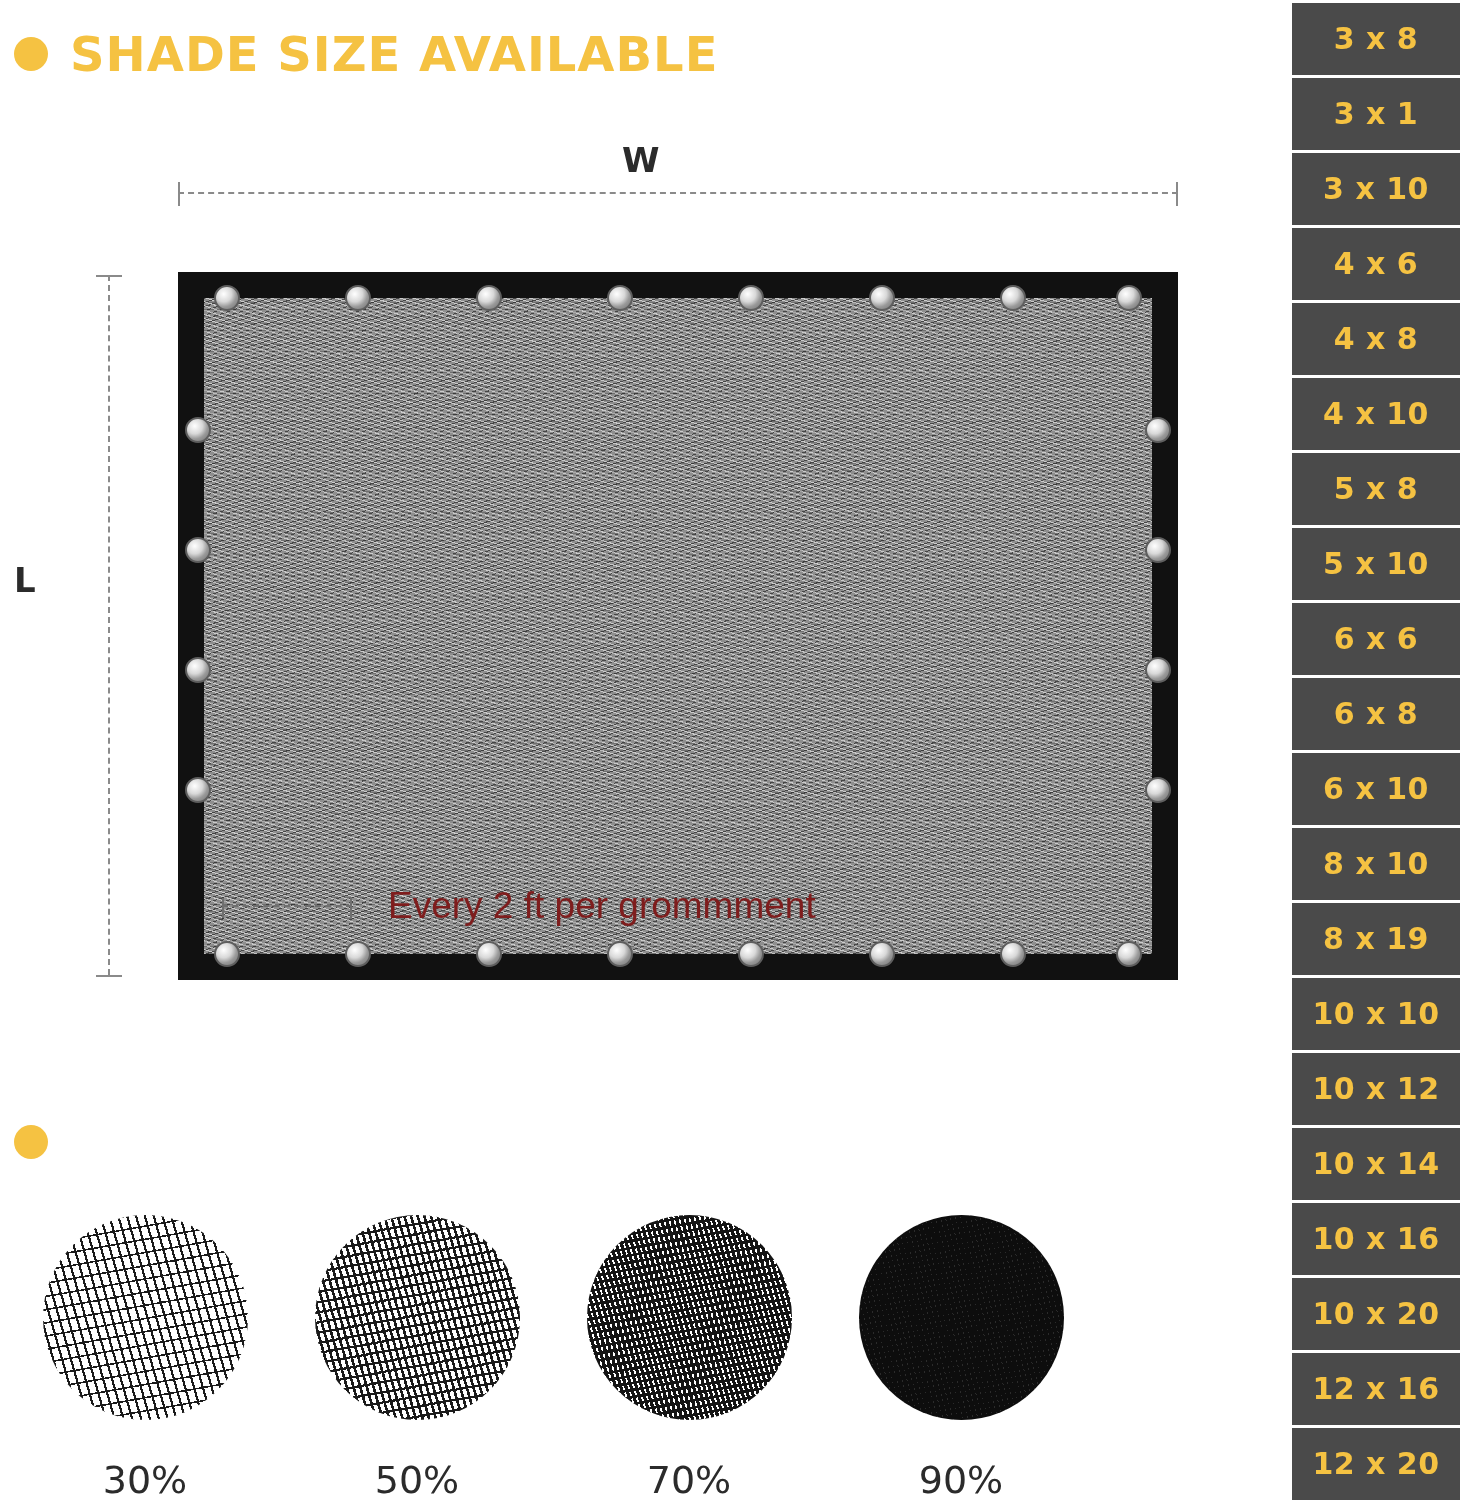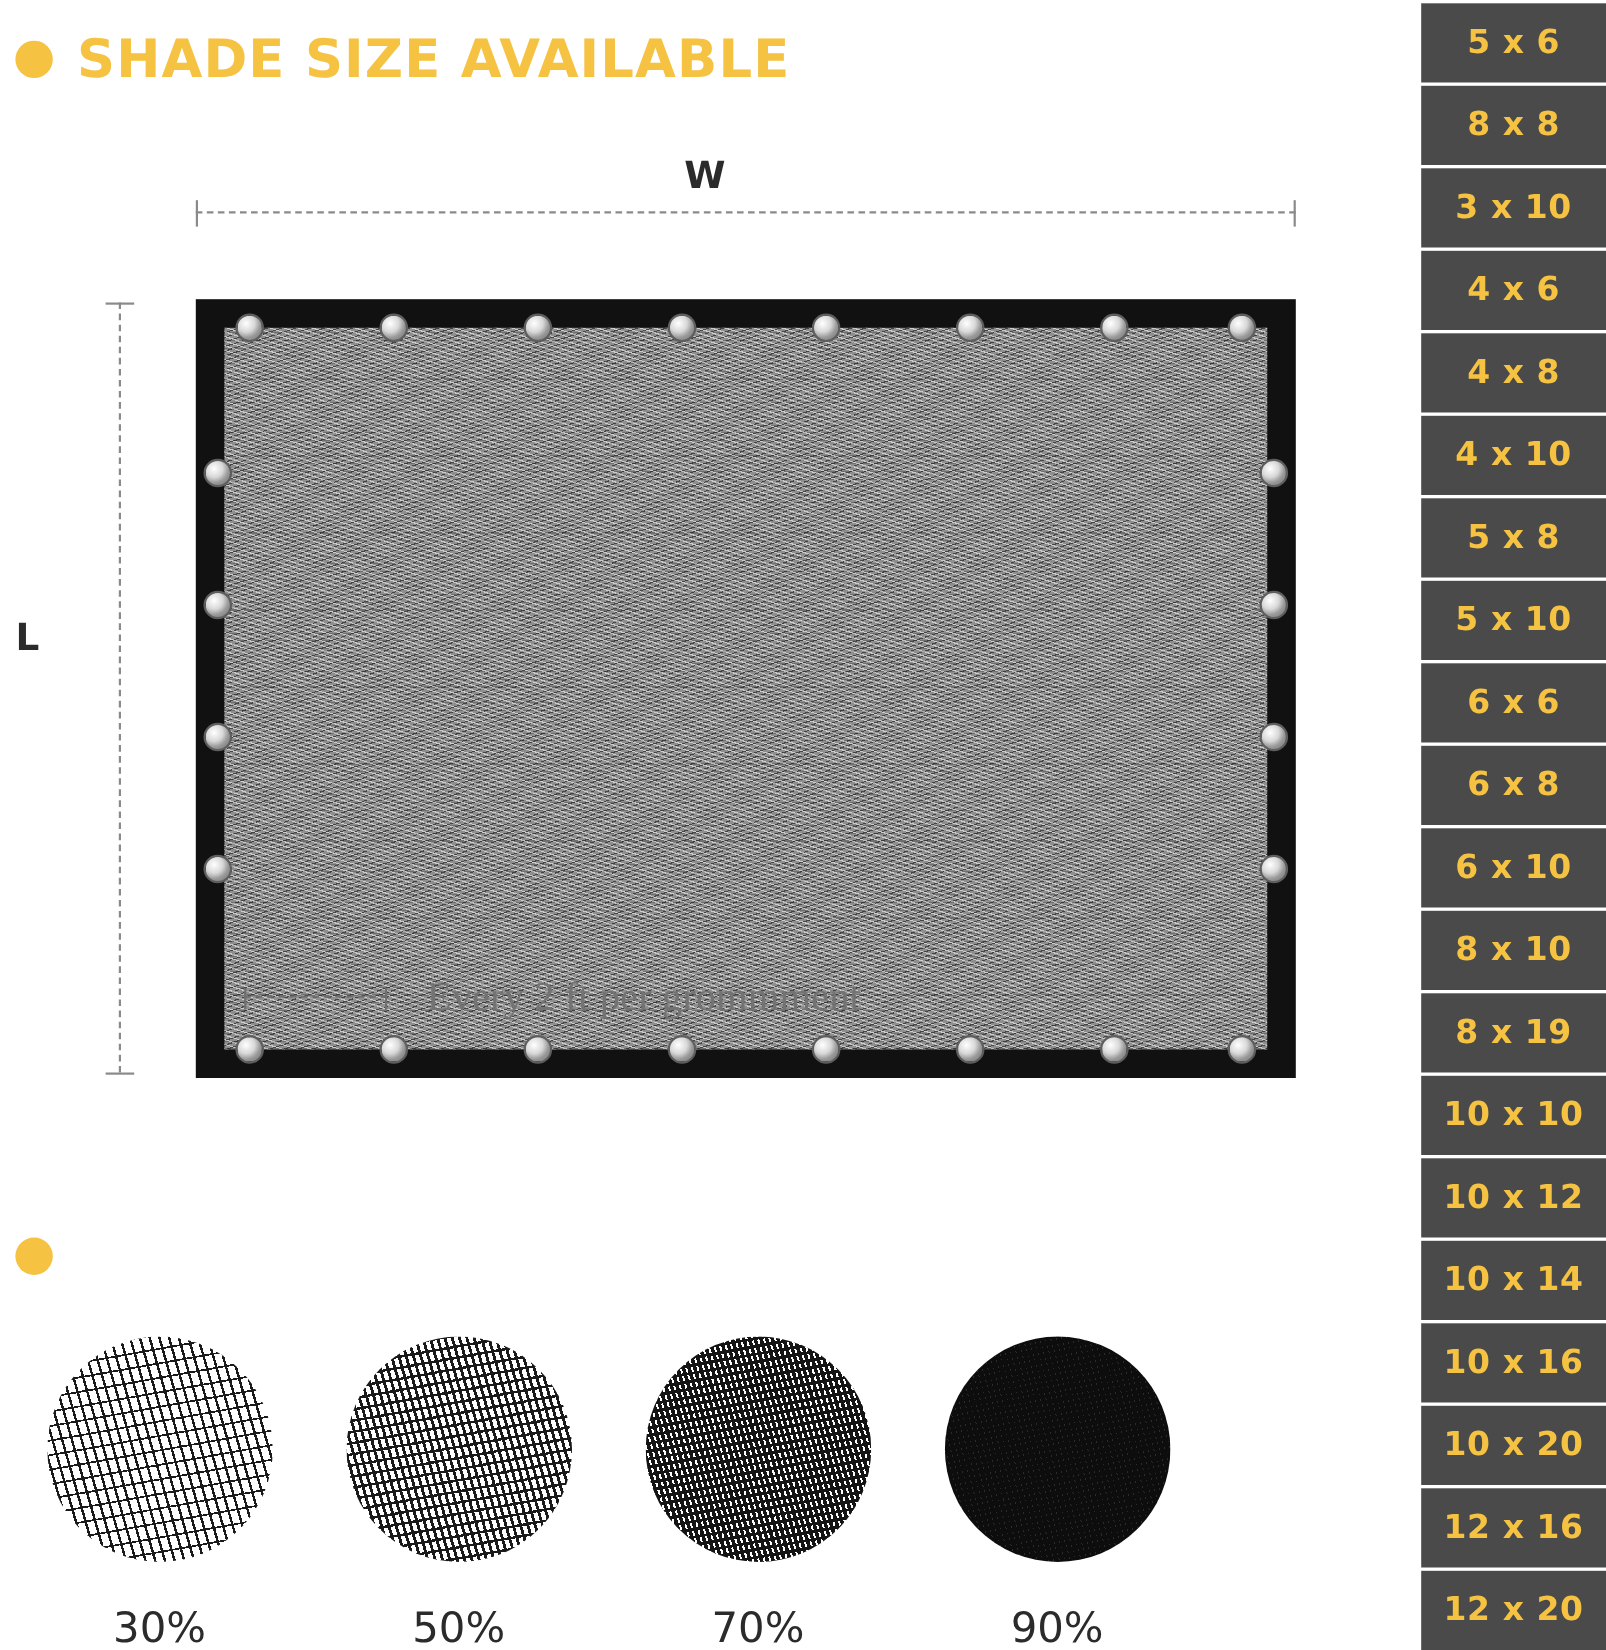--- a/index.html
+++ b/index.html
@@ -195,22 +195,22 @@
     position: absolute;
     top: -9px;
     width: 2px;
     height: 20px;
     background: #6f6f6f;
   }
   .grommet-gap::before { left: 0; }
   .grommet-gap::after { right: 0; }
   .grommet-note-text {
     font-size: 37px;
-    color: #737373;
-    font-family: Liberation Serif, serif;
+    color: #7f1d1d;
+    font-family: Liberation Sans, sans-serif;
   }
 
   
   .rates {
     position: absolute;
     left: 40px;
     top: 1215px;
     width: 1180px;
     display: flex;
     justify-content: flex-start;
@@ -338,22 +338,22 @@
       </div>
       <div class="rate-item">
         <div class="swatch swatch-90"></div>
         <div class="rate-label">90%</div>
       </div>
     </div>
 
   </div>
 
   <div class="size-list">
-    <div class="size-chip">5 x 6</div>
-    <div class="size-chip">8 x 8</div>
+    <div class="size-chip">3 x 8</div>
+    <div class="size-chip">3 x 1</div>
     <div class="size-chip">3 x 10</div>
     <div class="size-chip">4 x 6</div>
     <div class="size-chip">4 x 8</div>
     <div class="size-chip">4 x 10</div>
     <div class="size-chip">5 x 8</div>
     <div class="size-chip">5 x 10</div>
     <div class="size-chip">6 x 6</div>
     <div class="size-chip">6 x 8</div>
     <div class="size-chip">6 x 10</div>
     <div class="size-chip">8 x 10</div>

